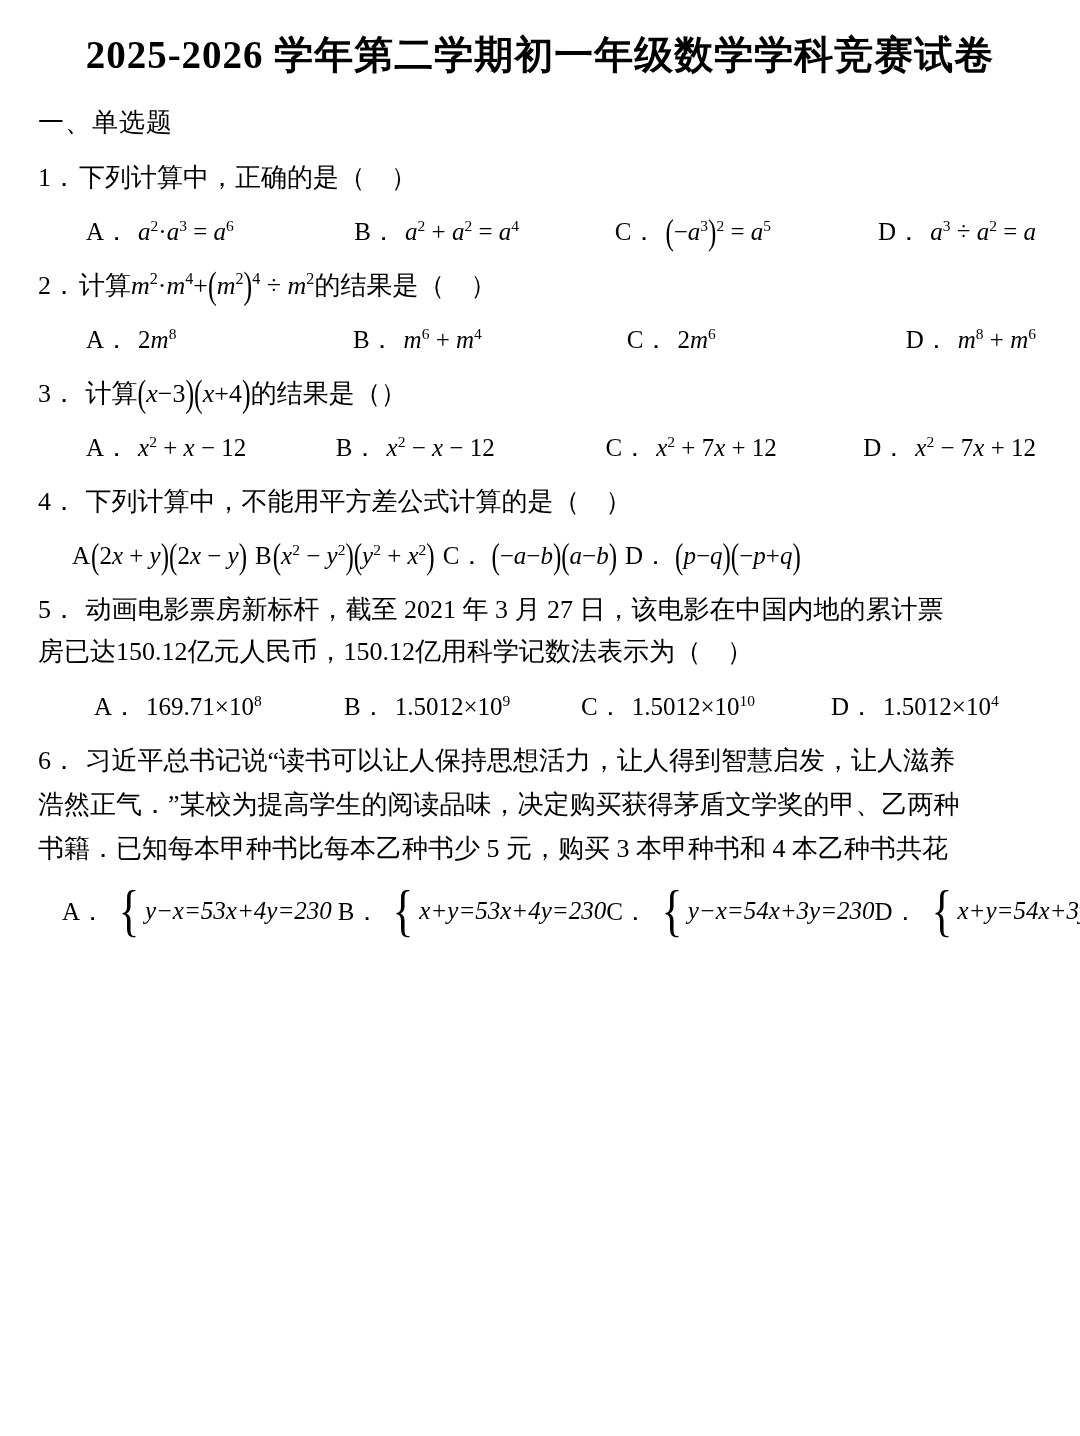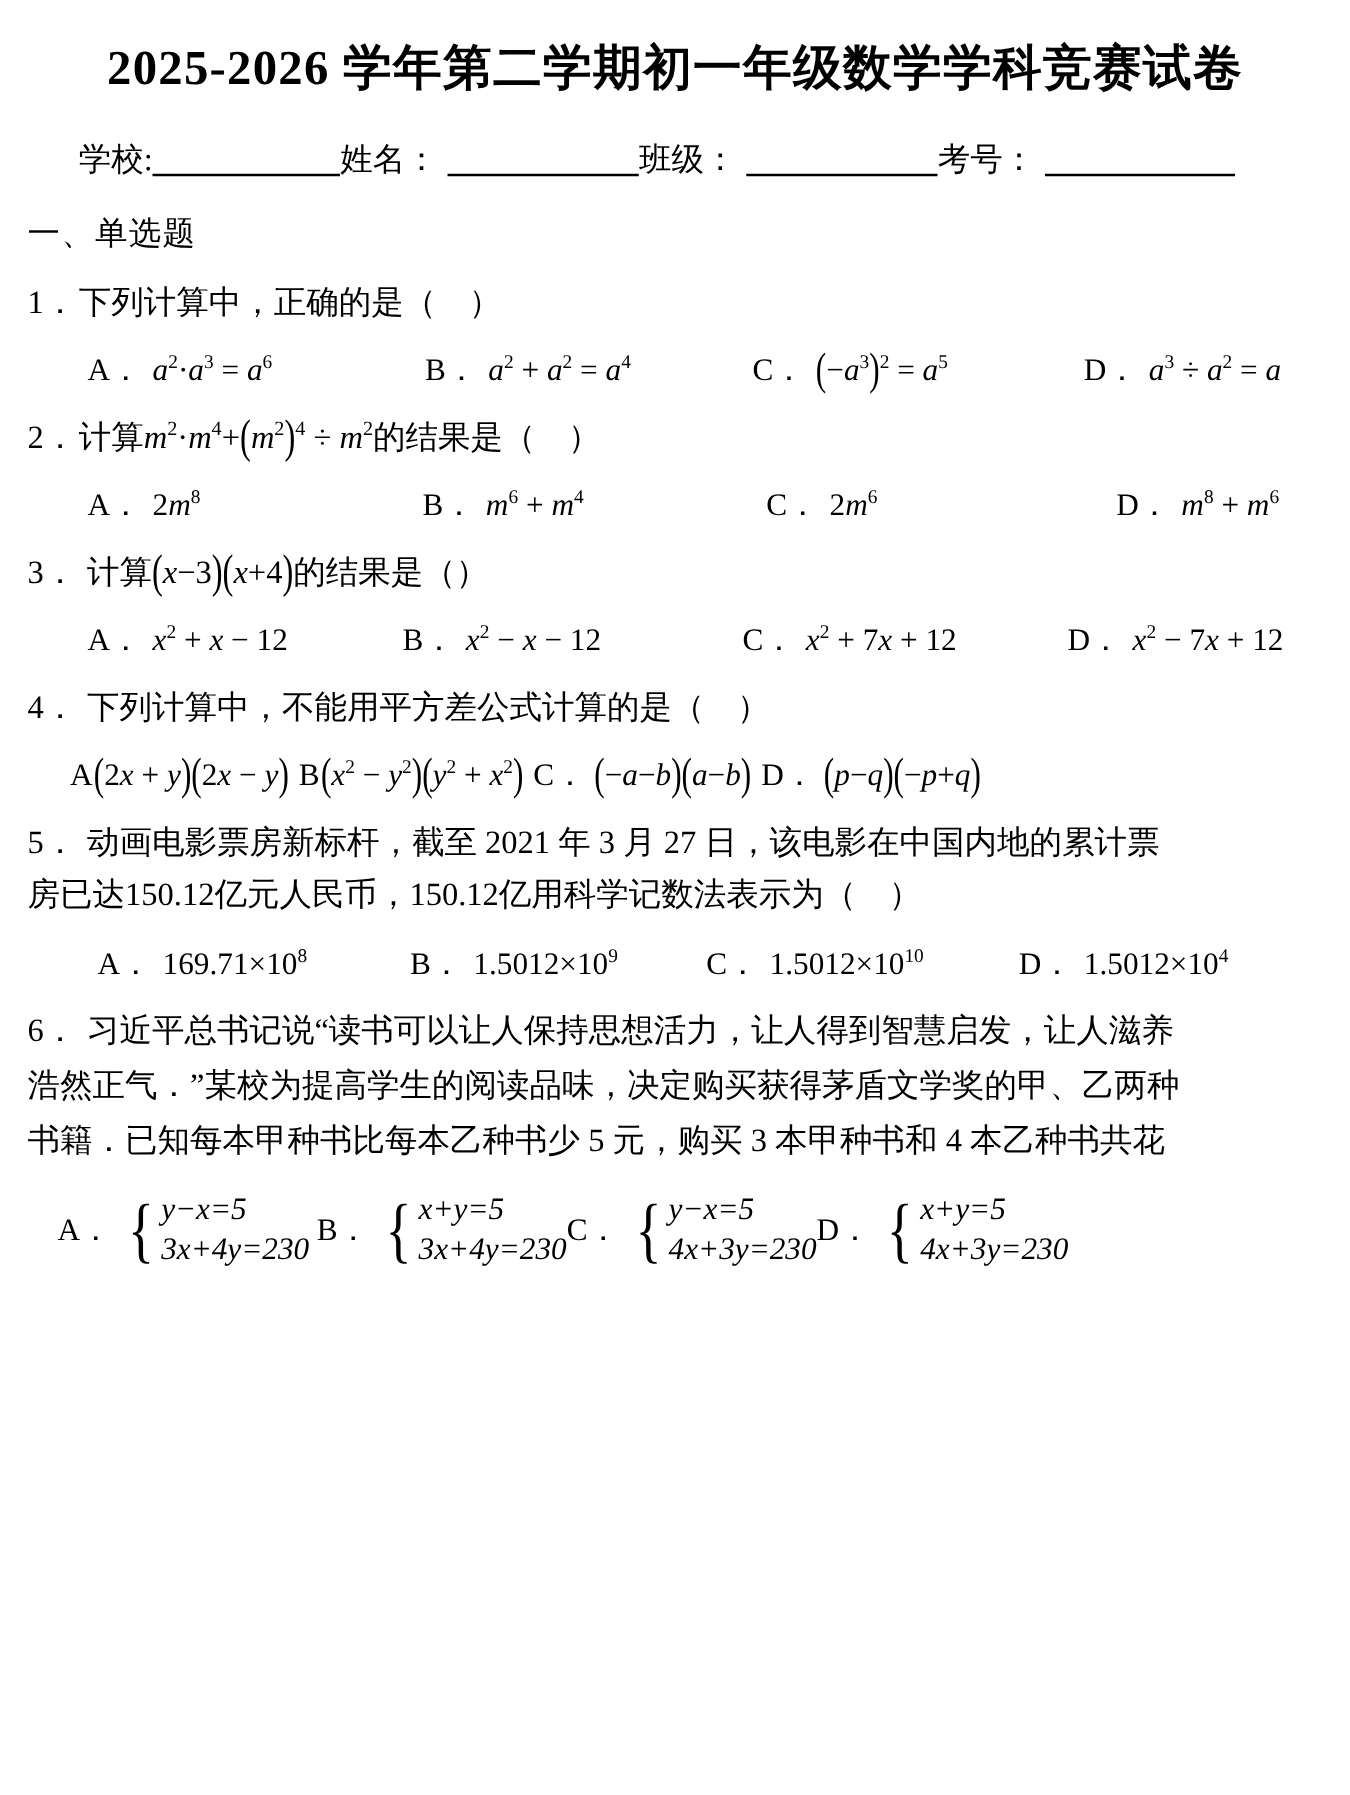--- a/index.html
+++ b/index.html
@@ -14,21 +14,21 @@
     color: #000000;
     overflow: hidden;
     position: relative;
   }
 
   .page {
     width: 1080px;
     height: 1436px;
     position: relative;
     box-sizing: border-box;
-    padding: 0 18px;
+    padding: 0 34px;
   }
 
   
   .doc-title {
     text-align: center;
     font-weight: bold;
     font-size: 39px;
     letter-spacing: 1px;
     margin: 0;
     padding-top: 34px;
@@ -138,51 +138,33 @@
   .sys-opt { display: flex; align-items: center; }
   .sys-opt .lab { margin-right: 10px; align-self: center; }
   .brace {
     font-size: 58px;
     line-height: 0.8;
     font-weight: 300;
     transform: scaleX(0.75);
     display: inline-block;
     margin-right: 2px;
   }
-  .sys-eqs { display: inline-flex; flex-direction: column; line-height: 1.28; }
+  .sys-eqs { display: inline-flex; flex-direction: row; line-height: 1.28; }
   .sys-eqs .eq { font-size: 25px; }
   .sys-gap-a { margin-right: 6px; }
 
   .q6-stem-line { margin-top: 2px; }
 </style>
 </head>
 <body>
 
 <div class="page">
 
   <div class="doc-title">2025-2026 学年第二学期初一年级数学学科竞赛试卷</div>
 
-  <div class="id-line">
-    <span class="id-field">
-      <span class="id-label">学校:</span>
-      <span class="id-blank blank-school"></span>
-    </span>
-    <span class="id-field">
-      <span class="id-label">姓名：</span>
-      <span class="id-blank blank-name"></span>
-    </span>
-    <span class="id-field">
-      <span class="id-label">班级：</span>
-      <span class="id-blank blank-class"></span>
-    </span>
-    <span class="id-field">
-      <span class="id-label">考号：</span>
-      <span class="id-blank blank-exam"></span>
-    </span>
-  </div>
 
   <div class="section-heading">一、单选题</div>
 
   <div class="question">
     <div class="q-stem">
       <span class="num">1．</span><span>下列计算中，正确的是（　）</span>
     </div>
     <div class="q-options q1-opts opt-row">
       <span class="opt">
         <span class="lab">A．</span>

